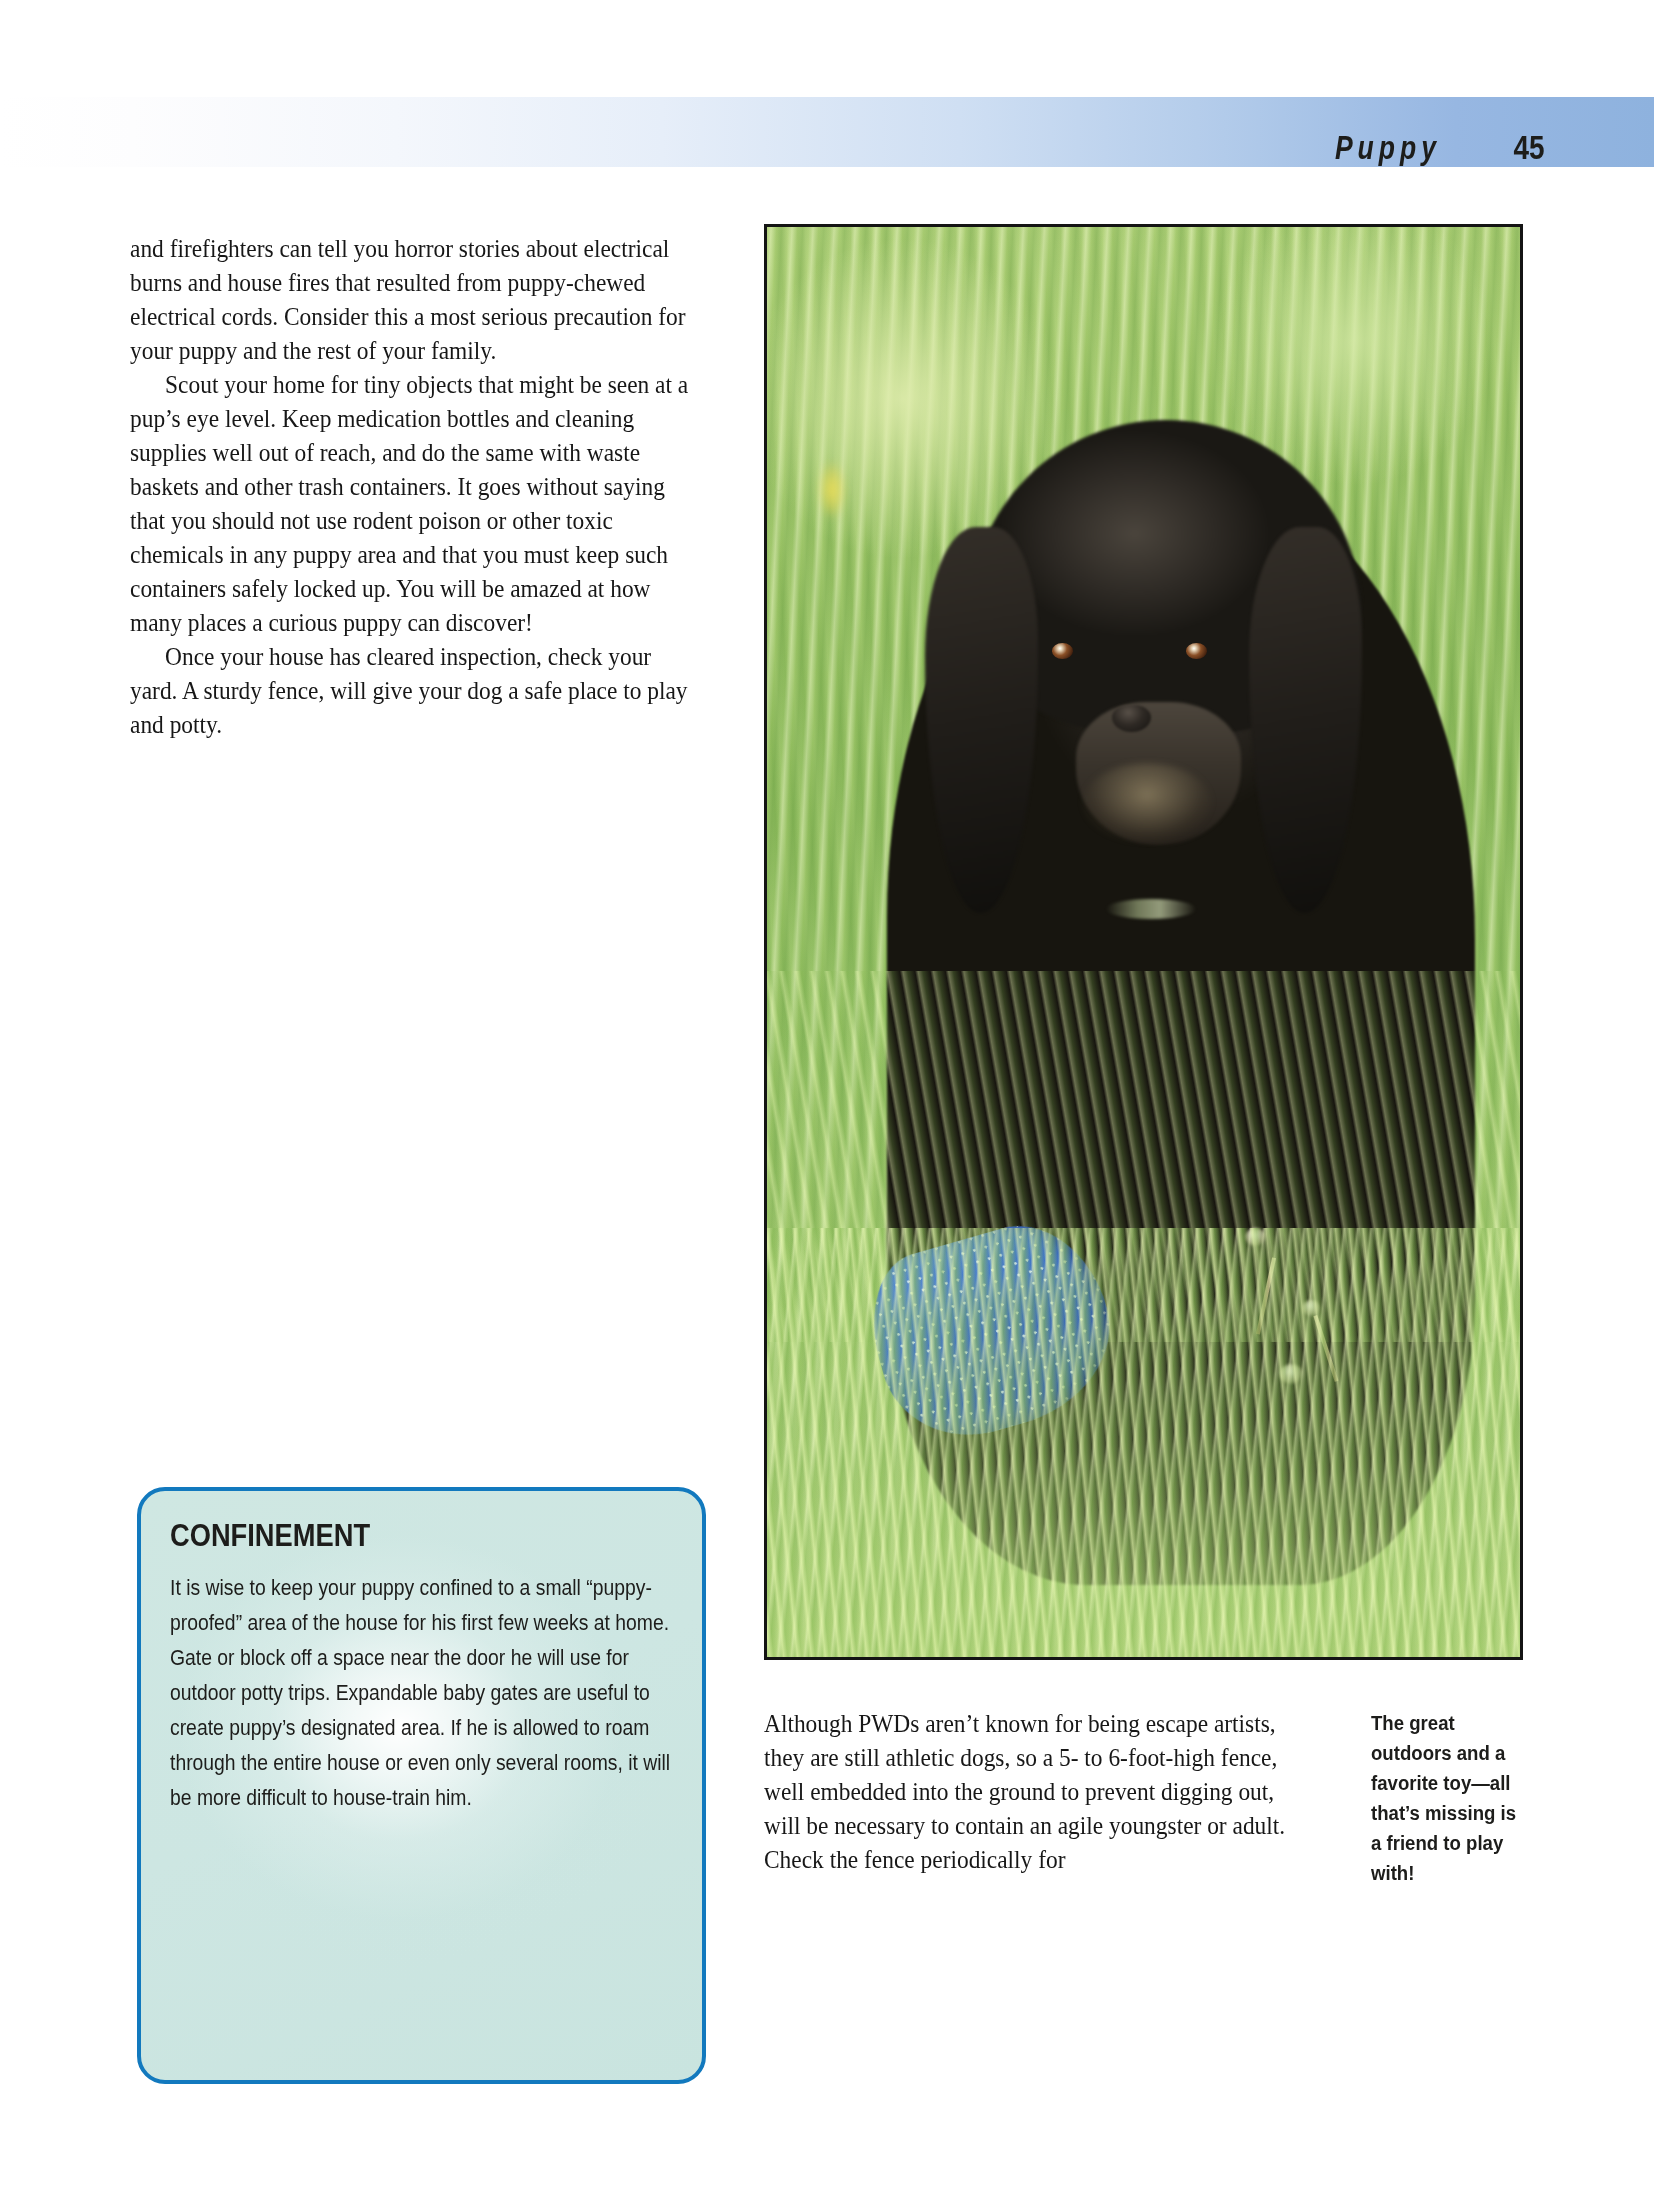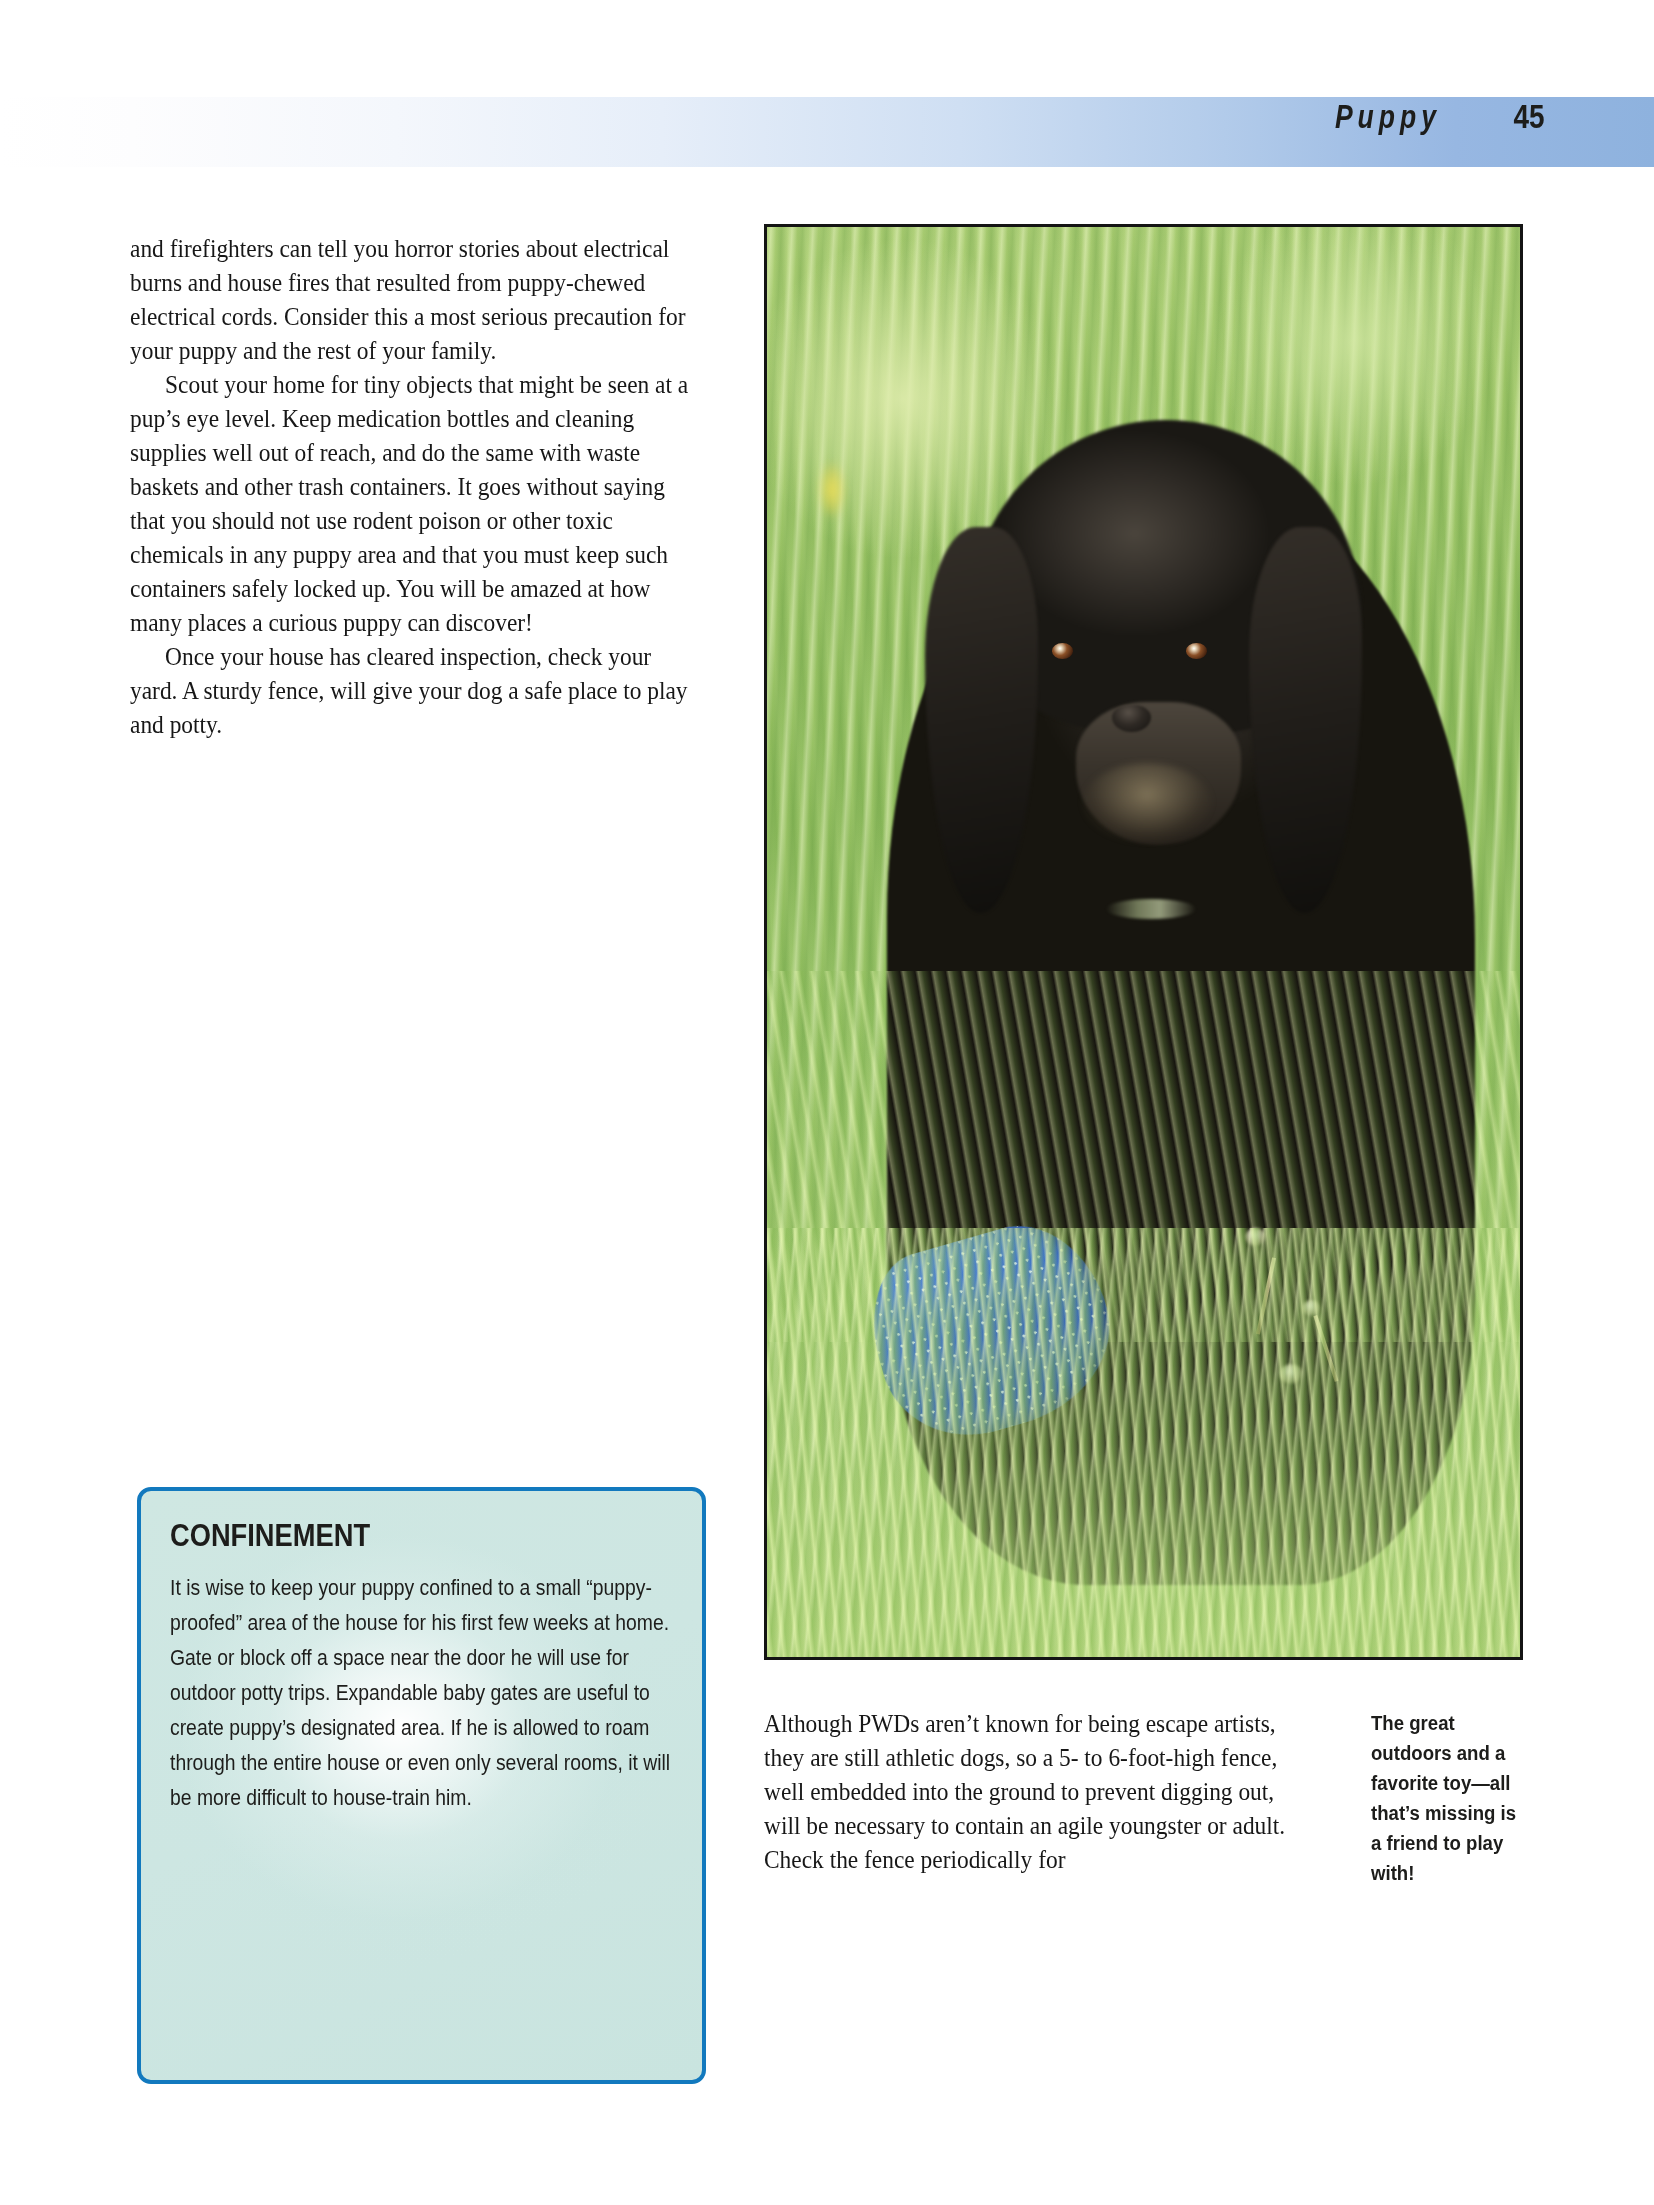--- a/index.html
+++ b/index.html
@@ -33,21 +33,21 @@
        #97b7e2 88%,
        #8eb2de 100%);
   }
   .header-inner {
     position: absolute;
     right: 0;
     top: 0;
     height: 70px;
     width: 505px;
     display: flex;
-    align-items: flex-start;
+    align-items: flex-end;
     justify-content: flex-end;
   }
   .header-title {
     font-family: "Liberation Sans", "DejaVu Sans", sans-serif;
     font-style: italic;
     font-weight: 700;
     font-size: 34px;
     letter-spacing: 6.4px;
     color: #1d1d1b;
     transform: scaleX(0.78);
@@ -93,21 +93,21 @@
 
   
   .confinement-box {
     position: absolute;
     left: 137px;
     top: 1487px;
     width: 569px;
     height: 597px;
     box-sizing: border-box;
     border: 4.1px solid #1279be;
-    border-radius: 14px;
+    border-radius: 28px;
     background:
       radial-gradient(ellipse 58% 48% at 46% 40%,
         #ffffff 0%,
         rgba(255,255,255,0.72) 16%,
         rgba(228,242,240,0.45) 40%,
         rgba(205,231,228,0.12) 68%,
         rgba(205,231,228,0) 86%),
       linear-gradient(155deg, #cfe7e2 0%, #cde6e2 45%, #c9e4df 100%);
     overflow: hidden;
   }

